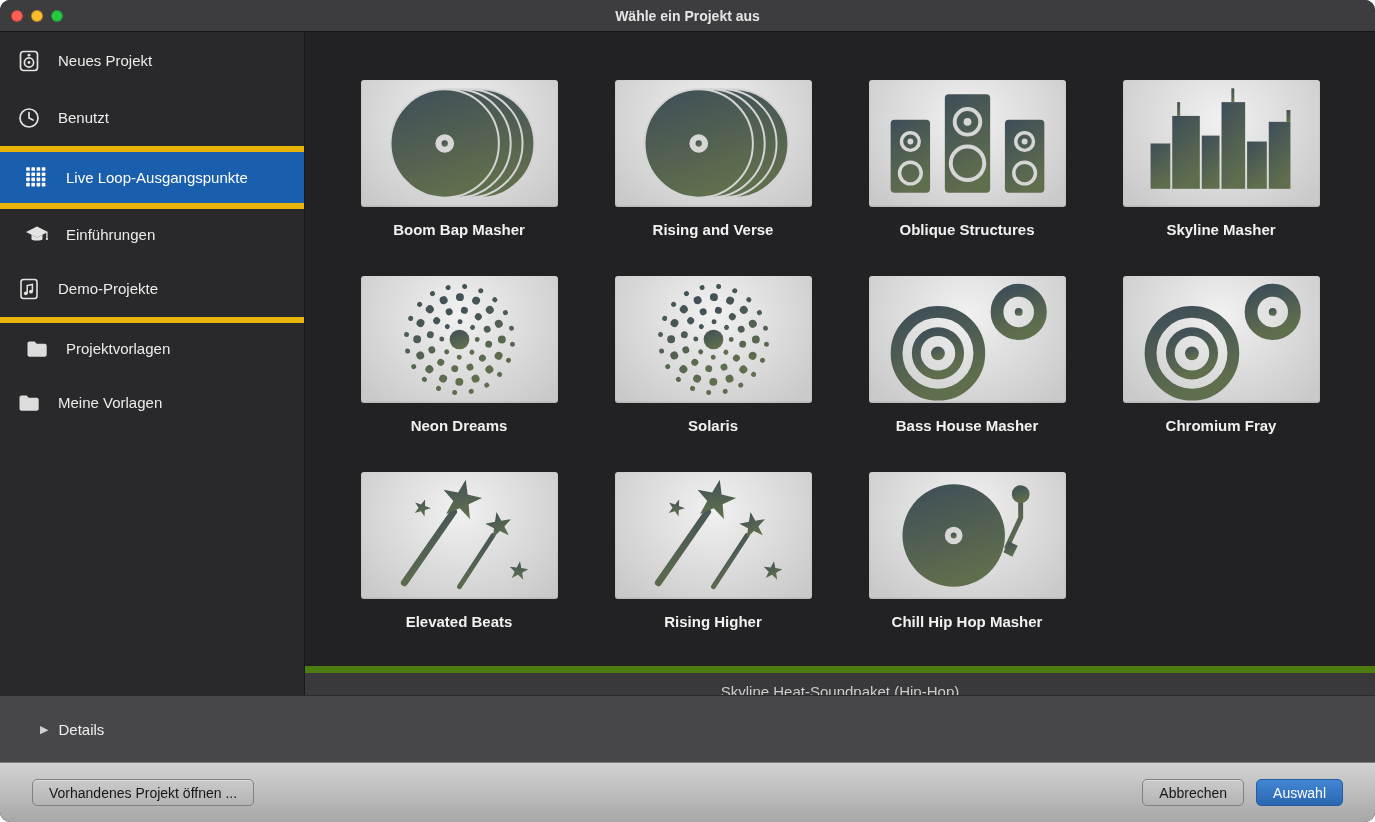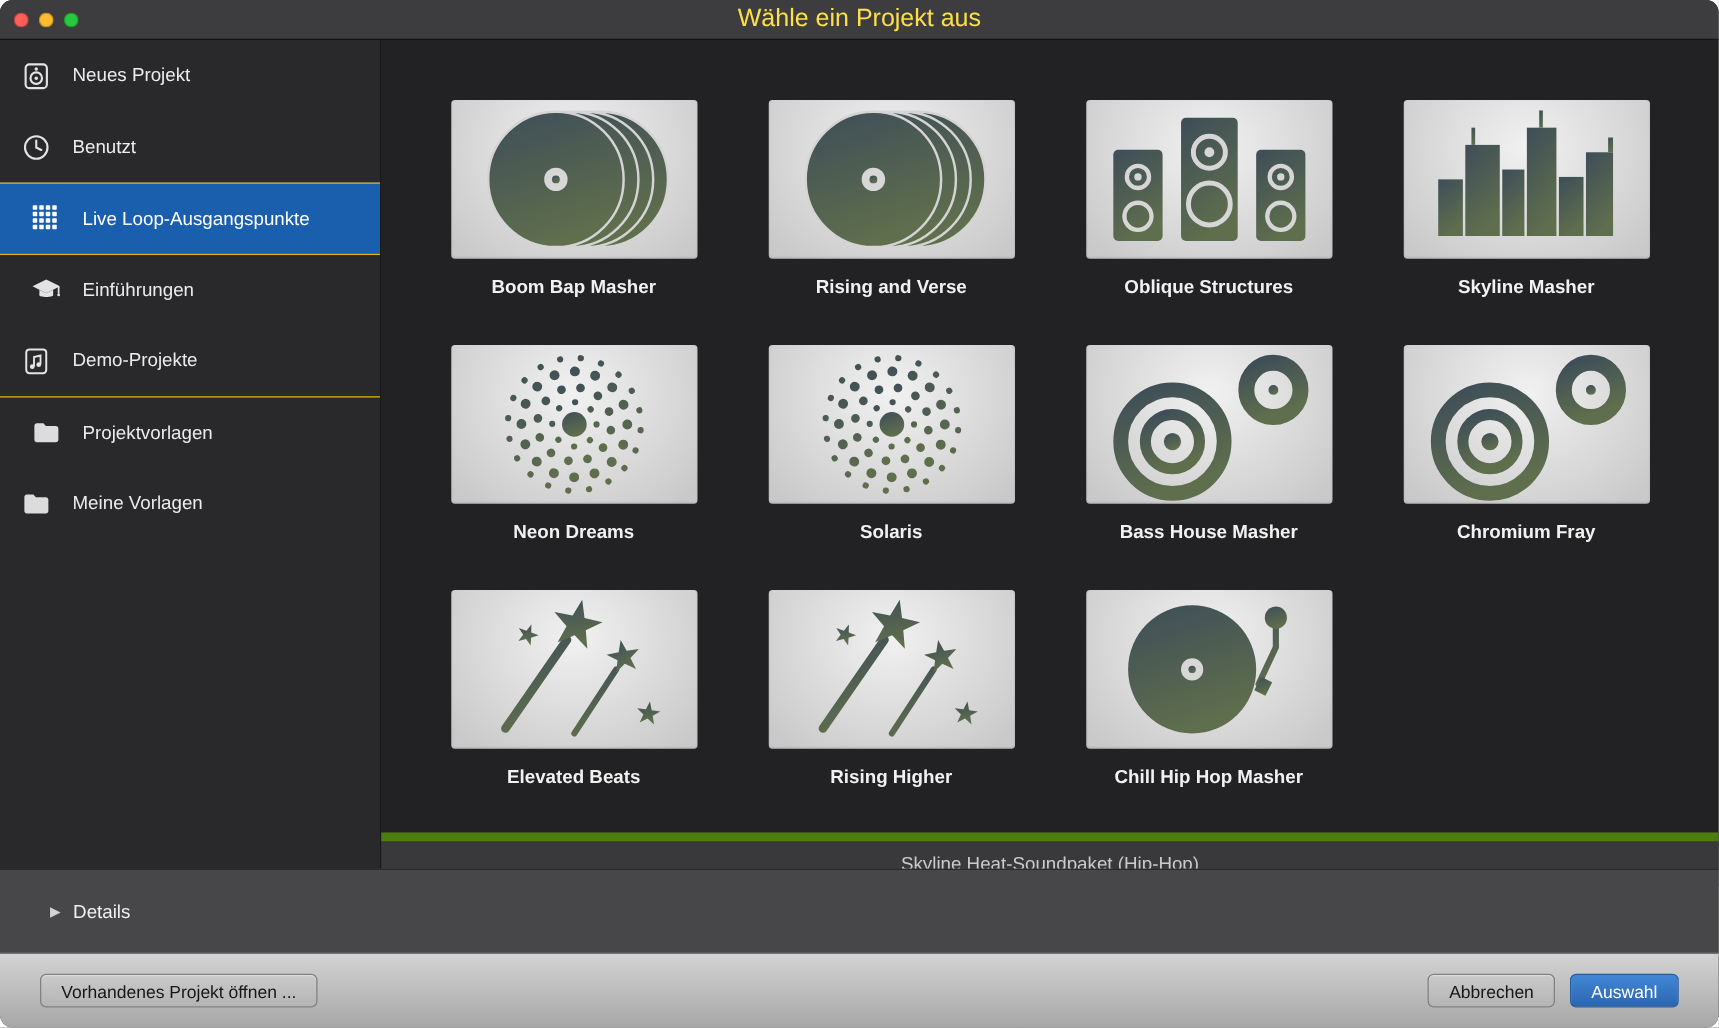--- a/index.html
+++ b/index.html
@@ -6,35 +6,35 @@
   html,body { background:#ffffff; }
   body { width:1375px; height:822px; font-family:"Liberation Sans", sans-serif; }
 
   .window { width:1375px; height:822px; border-radius:10px; overflow:hidden;
             display:flex; flex-direction:column; background:#222224; }
 
   
   .titlebar { height:32px; flex:none; background:#3d3d40; position:relative;
               display:flex; align-items:center; justify-content:center;
               border-bottom:1px solid #151517; }
-  .title-text { font-size:20px; color:#fde047; font-weight:400; }
+  .title-text { font-size:14px; color:#e5e5e5; font-weight:700; }
   .traffic { position:absolute; left:11px; top:0; bottom:0; display:flex; align-items:center; }
   .tl { width:12px; height:12px; border-radius:50%; display:inline-block; margin-right:8px;
         border:0.5px solid rgba(0,0,0,0.25); }
   .tl.red    { background:#ff5f57; }
   .tl.yellow { background:#febc2e; }
   .tl.green  { background:#28c840; }
 
   
   .upper { height:663px; flex:none; display:flex; }
 
   .sidebar { width:305px; flex:none; background:#29292b; border-right:1px solid #19191b; }
   .side-item { height:57px; display:flex; align-items:center; padding:0 12px 0 16px;
                gap:16px; color:#ececec; font-size:15px; cursor:default; }
-  .side-item.sep { border-top:1px solid #eab308;padding-left:24px; }
+  .side-item.sep { border-top:6px solid #eab308;padding-left:24px; }
   .side-item.selected { background:#1a5fae; color:#ffffff; }
   .s-icon { width:26px; height:26px; flex:none; display:flex; align-items:center; justify-content:center; }
   .s-icon svg { display:block; }
 
   .content { flex:1; display:flex; flex-direction:column; background:#222224;gap:14px; }
 
   .grid { height:620px; flex:none; display:grid; grid-template-columns:repeat(4,197px);
           justify-content:center; column-gap:57px; row-gap:36px; padding-top:48px;
           align-content:start; }
   .cell { width:197px; }

